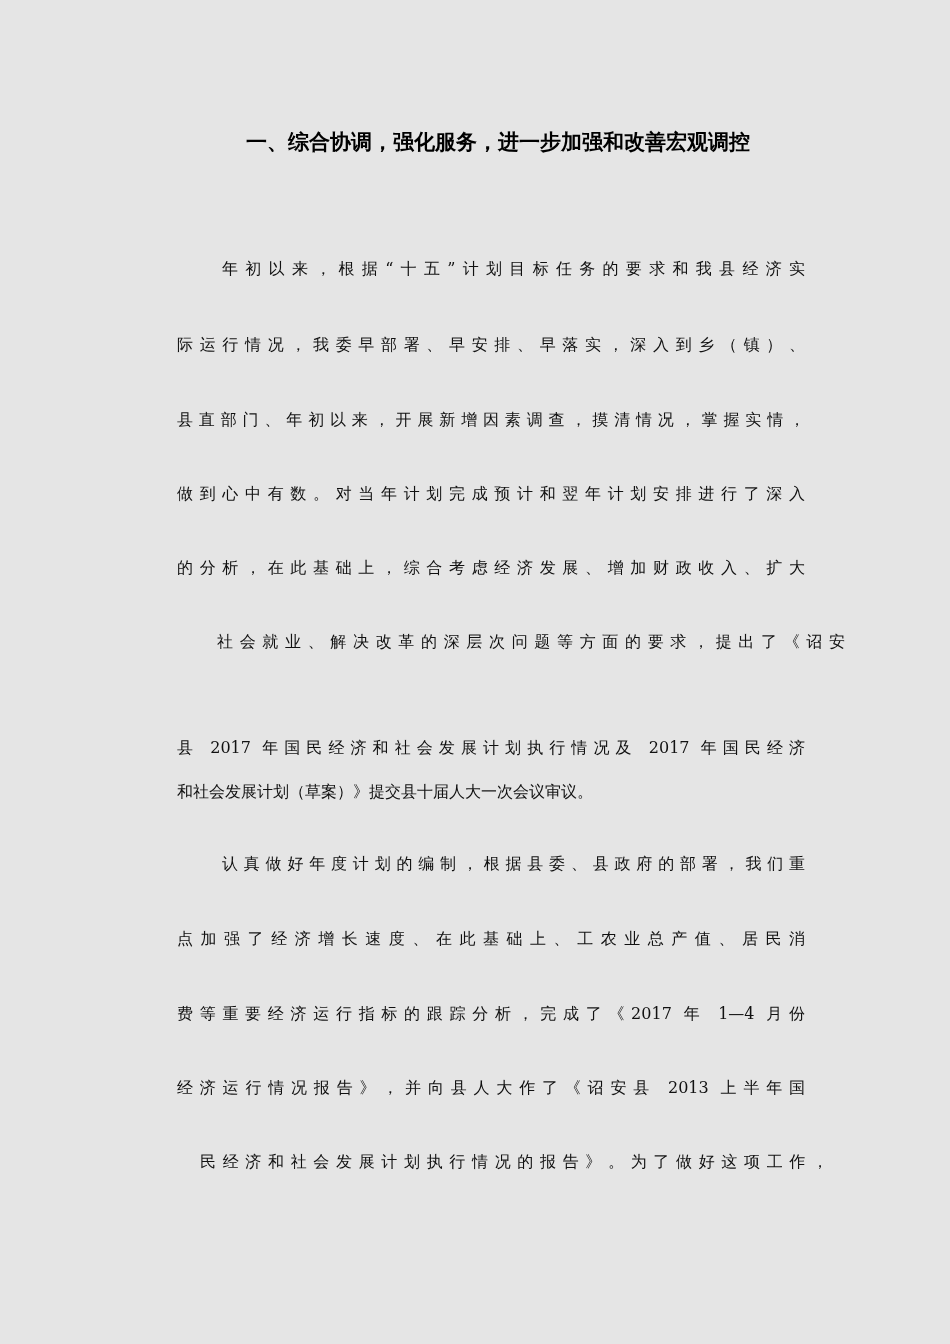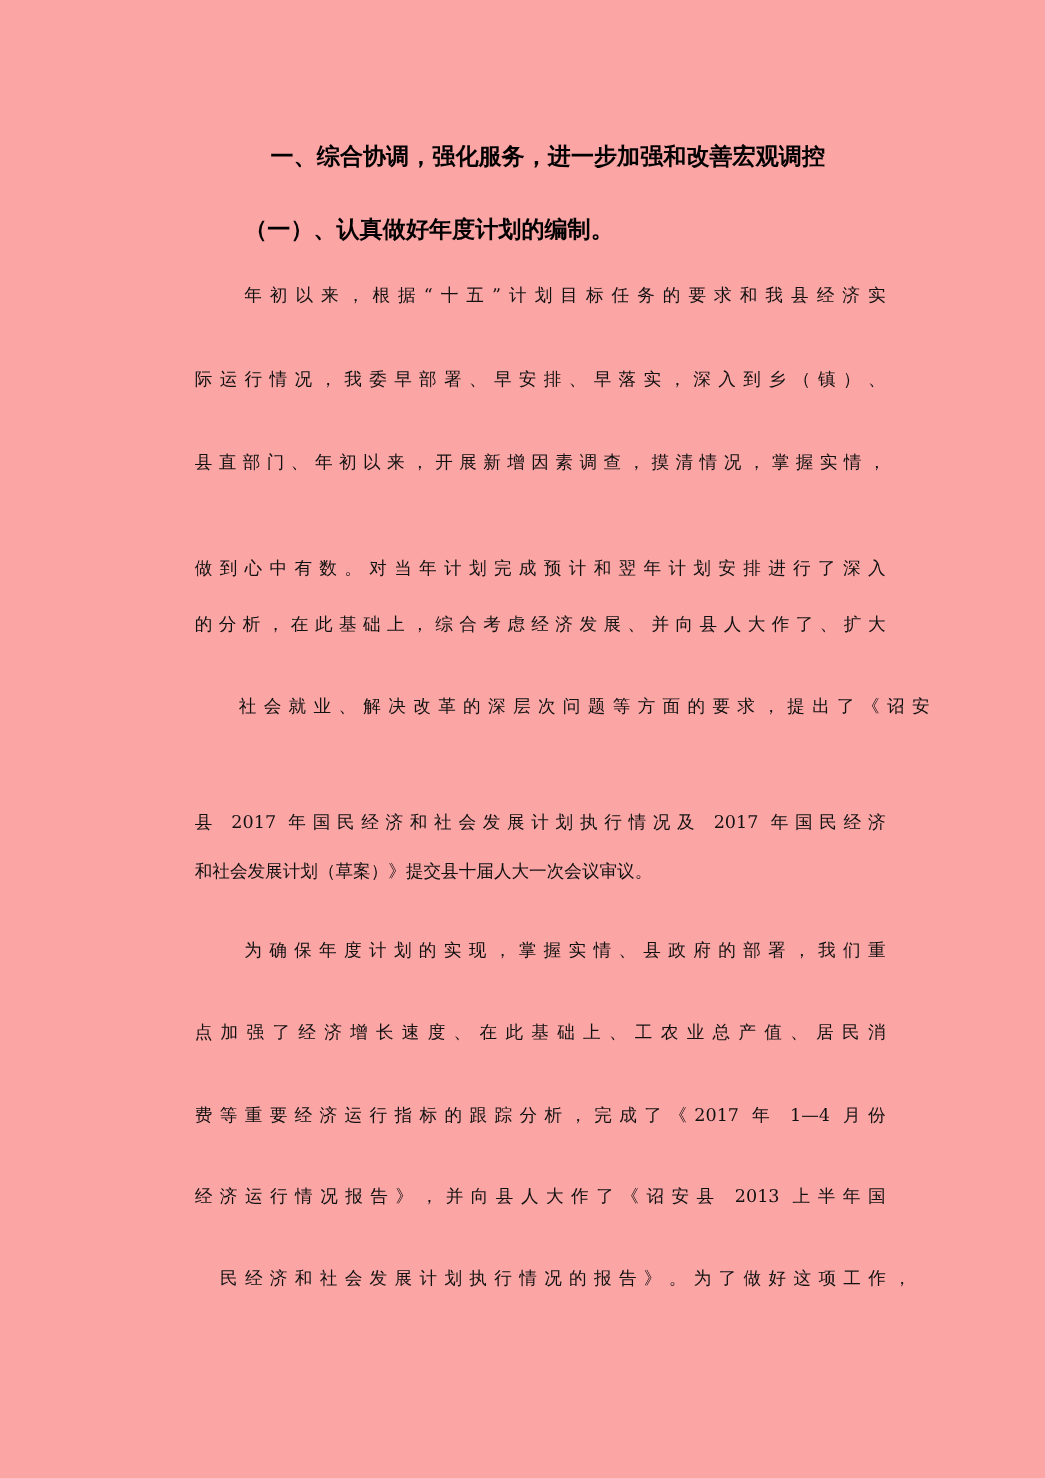--- a/index.html
+++ b/index.html
@@ -13,21 +13,21 @@
       position: relative;
       overflow: hidden;
       font-family: "DejaVu Serif", "Liberation Serif", serif;
       color: #111111;
     }
     .page {
       position: absolute;
       left: 0; top: 0;
       width: 950px;
       height: 1344px;
-      background: #fca5a5;
+      background: #e5e5e5;
     }
     .line {
       position: absolute;
       white-space: nowrap;
       font-size: 16px;
       line-height: 28px;
       height: 28px;
     }
     .heading {
       font-family: "DejaVu Sans", "Liberation Sans", sans-serif;
@@ -49,34 +49,33 @@
       width: 583px;
     }
   </style>
 </head>
 <body>
 
 <div class="page">
 
   <div class="line heading" style="left:246px; top:128px;">一、综合协调，强化服务，进一步加强和改善宏观调控</div>
 
-  <div class="line heading" style="left:222px; top:194px;">（一）、认真做好年度计划的编制。</div>
 
   <div>
     <div class="line body-line indent" style="top:255px;">年初以来，根据“十五”计划目标任务的要求和我县经济实</div>
     <div class="line body-line" style="top:331px;">际运行情况，我委早部署、早安排、早落实，深入到乡（镇）、</div>
     <div class="line body-line" style="top:406px;">县直部门、年初以来，开展新增因素调查，摸清情况，掌握实情，</div>
-    <div class="line body-line" style="top:480px;margin-top:23px;">做到心中有数。对当年计划完成预计和翌年计划安排进行了深入</div>
-    <div class="line body-line" style="top:554px;">的分析，在此基础上，综合考虑经济发展、并向县人大作了、扩大</div>
+    <div class="line body-line" style="top:480px;">做到心中有数。对当年计划完成预计和翌年计划安排进行了深入</div>
+    <div class="line body-line" style="top:554px;">的分析，在此基础上，综合考虑经济发展、增加财政收入、扩大</div>
     <div class="line body-line" style="top:628px;margin-left:40px;">社会就业、解决改革的深层次问题等方面的要求，提出了《诏安</div>
     <div class="line body-line" style="top:734px;">县 2017 年国民经济和社会发展计划执行情况及 2017 年国民经济</div>
     <div class="line body-line last" style="top:778px;">和社会发展计划（草案）》提交县十届人大一次会议审议。</div>
   </div>
 
   <div>
-    <div class="line body-line indent" style="top:850px;">为确保年度计划的实现，掌握实情、县政府的部署，我们重</div>
+    <div class="line body-line indent" style="top:850px;">认真做好年度计划的编制，根据县委、县政府的部署，我们重</div>
     <div class="line body-line" style="top:925px;">点加强了经济增长速度、在此基础上、工农业总产值、居民消</div>
     <div class="line body-line" style="top:1000px;">费等重要经济运行指标的跟踪分析，完成了《2017 年 1—4 月份</div>
     <div class="line body-line" style="top:1074px;">经济运行情况报告》，并向县人大作了《诏安县 2013 上半年国</div>
     <div class="line body-line" style="top:1148px;margin-left:23px;">民经济和社会发展计划执行情况的报告》。为了做好这项工作，</div>
   </div>
 
 </div>
 
 </body></html>

